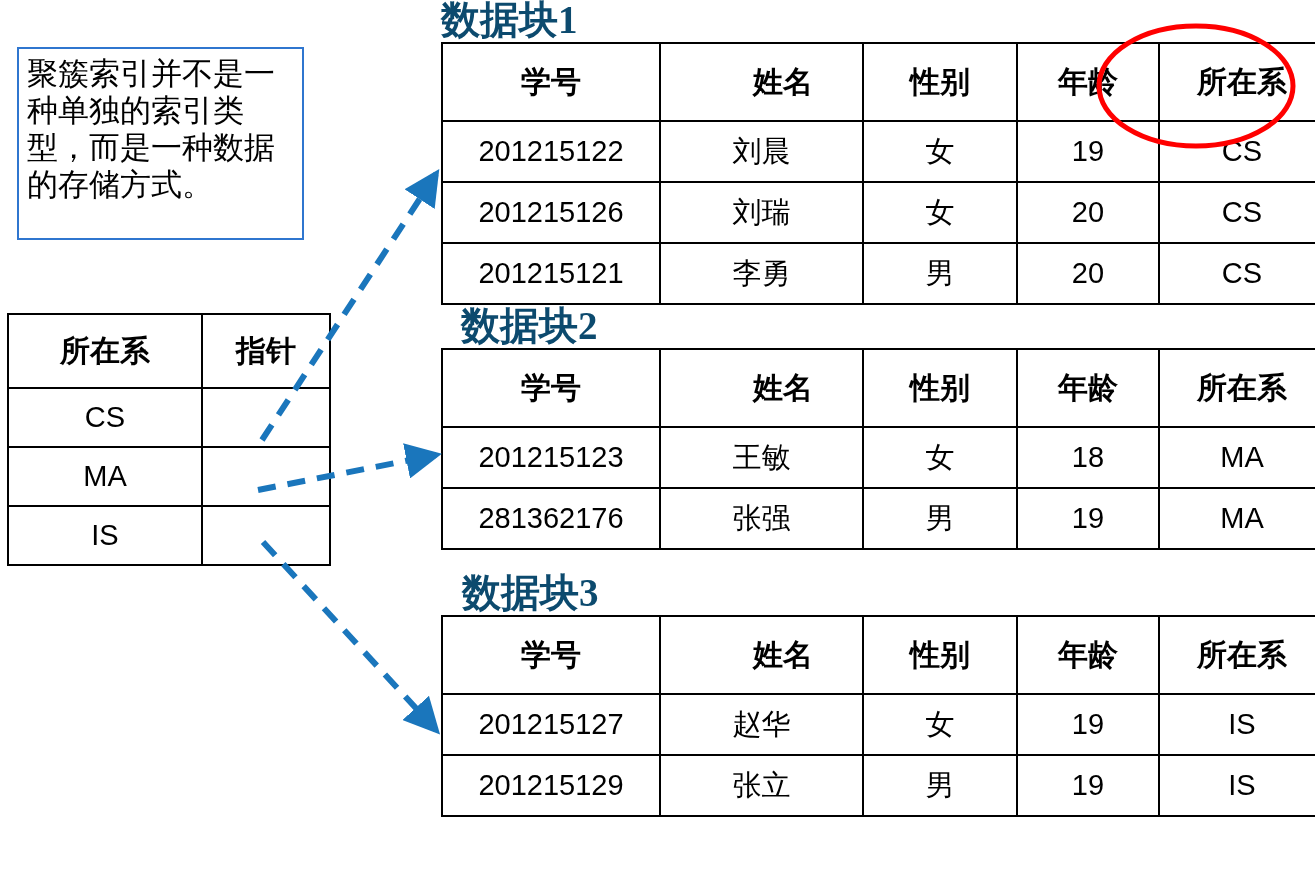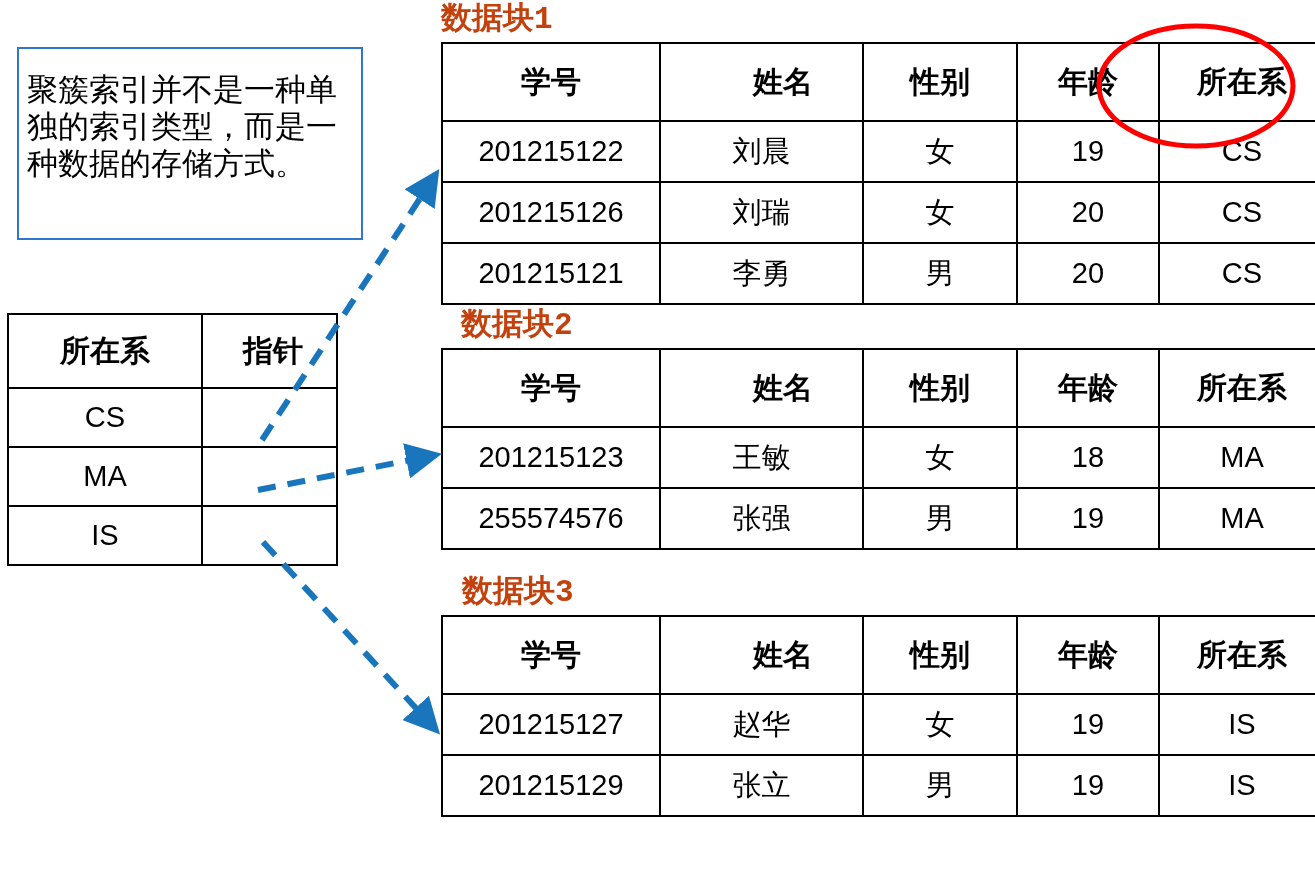--- a/index.html
+++ b/index.html
@@ -17,26 +17,26 @@
     height: 876px;
     background: #ffffff;
     overflow: hidden;
   }
 
   
   .note-box {
     position: absolute;
     left: 17px;
     top: 47px;
-    width: 346px;
+    width: 287px;
     height: 193px;
     border: 2px solid #2f76cf;
     background: #ffffff;
     box-sizing: border-box;
-    padding: 22px 8px 0 8px;
+    padding: 6px 8px 0 8px;
   }
   .note-text {
     font-family: "Liberation Serif", serif;
     font-size: 31px;
     line-height: 37px;
     letter-spacing: 0px;
     color: #000000;
     white-space: pre-wrap;
     word-break: break-all;
   }
@@ -73,30 +73,30 @@
 
   
   #index-table {
     left: 7px;
     top: 313px;
     width: 322px;
   }
   #index-table th { height: 72px; }
   #index-table td { height: 57px; }
   #index-table .c-dept { width: 192px; }
-  #index-table .c-ptr  { width: 126px; padding-left: 7px; }
+  #index-table .c-ptr  { width: 126px; }
 
   
   .block-title {
     position: absolute;
-    font-family: Liberation Mono, monospace;
+    font-family: Liberation Serif, serif;
     font-weight: bold;
-    font-size: 31px;
+    font-size: 39px;
     line-height: 31px;
-    color: #c2410c;
+    color: #0c4a6e;
     white-space: nowrap;
   }
   .data-tbl { width: 830px; }
   .data-tbl th { height: 76px; }
   .data-tbl td { height: 59px; }
   .data-tbl .c-sid  { width: 216px; margin-left: 8px; }
   .data-tbl .c-name { width: 158px; padding-left: 43px; }
   .data-tbl .c-sex  { width: 152px; }
   .data-tbl .c-age  { width: 140px; }
   .data-tbl .c-dept { width: 164px; }
@@ -193,21 +193,21 @@
       <th class="c-dept cn">所在系</th>
     </tr>
     <tr>
       <td>201215123</td>
       <td class="cn">王敏</td>
       <td class="cn">女</td>
       <td>18</td>
       <td>MA</td>
     </tr>
     <tr>
-      <td>255574576</td>
+      <td>281362176</td>
       <td class="cn">张强</td>
       <td class="cn">男</td>
       <td>19</td>
       <td>MA</td>
     </tr>
   </tbody>
     </table>
 
   <div class="block-title" id="block3-title">数据块3</div>
   <table class="tbl data-tbl" id="block3-table">

